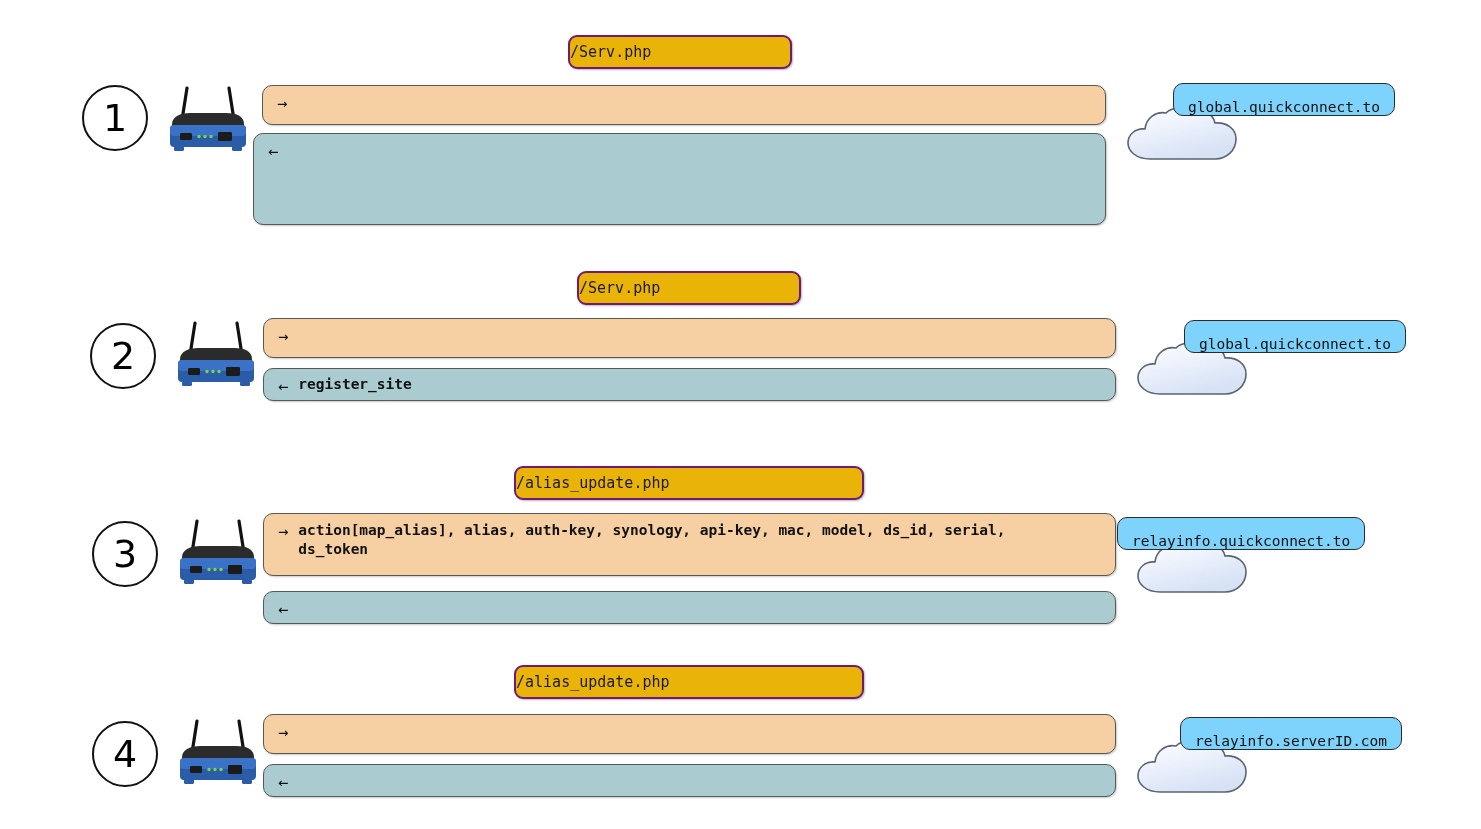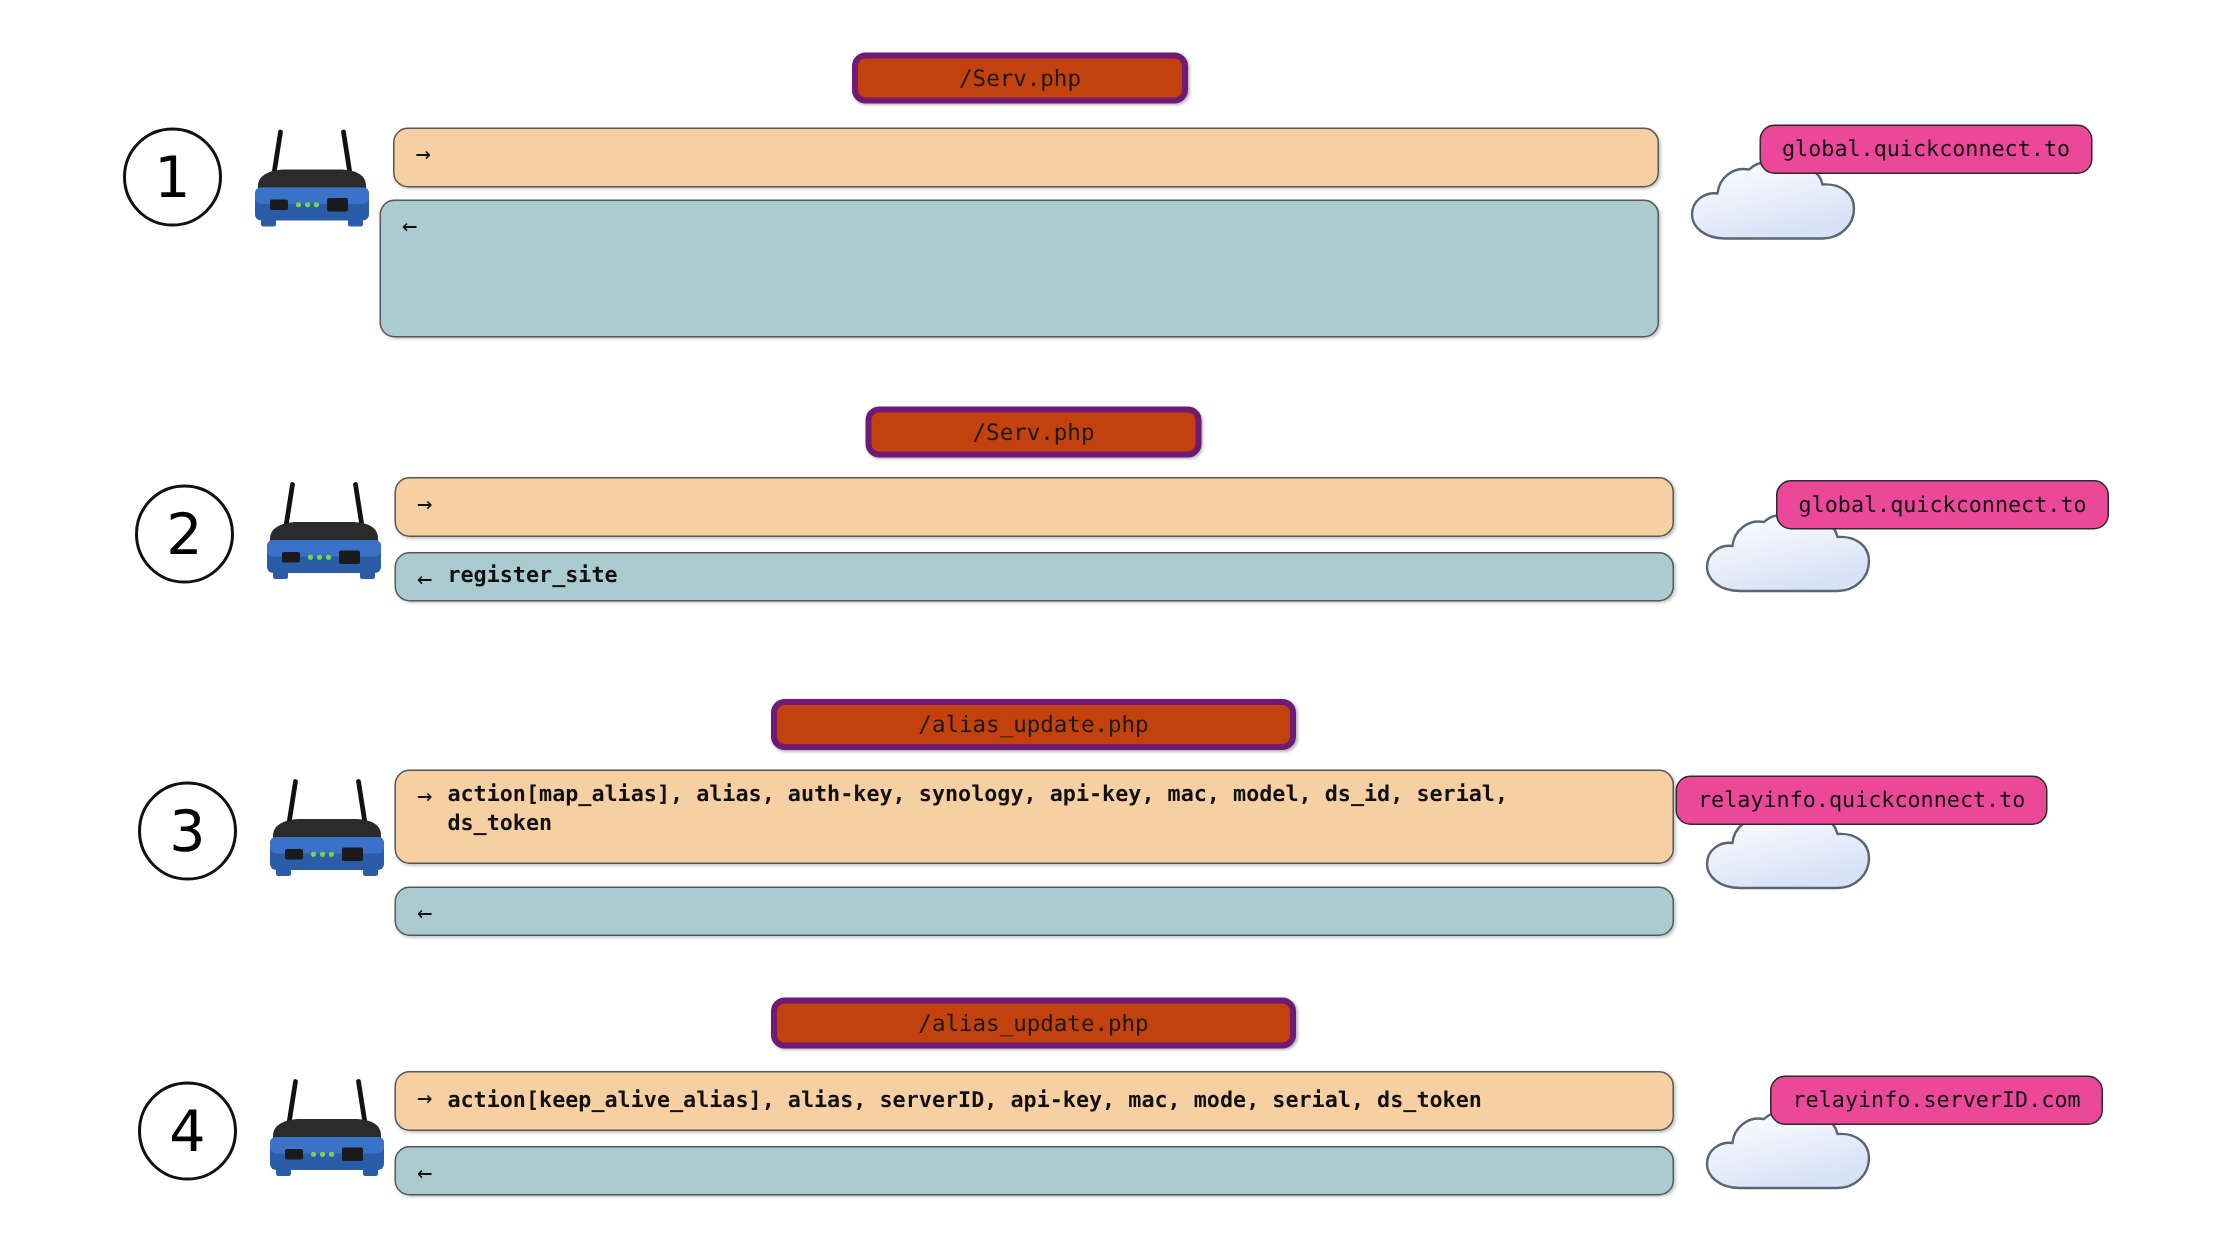--- a/index.html
+++ b/index.html
@@ -51,27 +51,26 @@
   .router {
     position: absolute;
     width: 96px;
     height: 78px;
   }
   .router svg { display:block; width:96px; height:78px; }
 
   
   .endpoint {
     position: absolute;
-    background: #c2410c;
-    border: 4px solid #701a75;
+    background: #eab308;
+    border: 2px solid #701a75;
     border-radius: 9px;
     height: 34px;
     display: flex;
     align-items: center;
-    justify-content: center;
     font-family: "DejaVu Sans Mono", "Liberation Mono", monospace;
     font-size: 15px;
     color: #1a1a1a;
     box-sizing: border-box;
     box-shadow: 1px 1px 2px rgba(0,0,0,0.28);
   }
 
   
   .msg {
     position: absolute;
@@ -105,26 +104,26 @@
   .cloud {
     position: absolute;
     width: 122px;
     height: 62px;
   }
   .cloud svg { display:block; width:122px; height:62px; }
 
   
   .host-label {
     position: absolute;
-    background: #ec4899;
+    background: #7dd3fc;
     border: 1.6px solid #2b2b2b;
     border-radius: 10px;
     height: 33px;
     display: flex;
-    align-items: center;
+    align-items: flex-end;
     justify-content: center;
     padding: 0 14px;
     font-family: "DejaVu Sans Mono", "Liberation Mono", monospace;
     font-size: 14.5px;
     color: #111;
     white-space: nowrap;
     box-sizing: border-box;
   }
 </style>
 </head>
@@ -324,21 +323,20 @@
         <rect x="72" y="66" width="10" height="5" rx="1.5" fill="#2a5ca8"></rect>
       </svg>
     </div>
 
     <div class="endpoint" style="left:514px; top:665px; width:350px;">
       <span>/alias_update.php</span>
     </div>
 
     <div class="msg req" style="left:263px; top:714px; width:853px; height:40px;">
       <span class="arrow">→</span>
-      <span class="body">action[keep_alive_alias], alias, serverID, api-key, mac, mode, serial, ds_token</span>
     </div>
 
     <div class="msg resp" style="left:263px; top:764px; width:853px; height:33px;">
       <span class="arrow">←</span>
       <span class="body"></span>
     </div>
 
     <div class="cloud" style="left:1136px; top:738px;">
       <svg viewBox="0 0 122 62">
         <defs>

